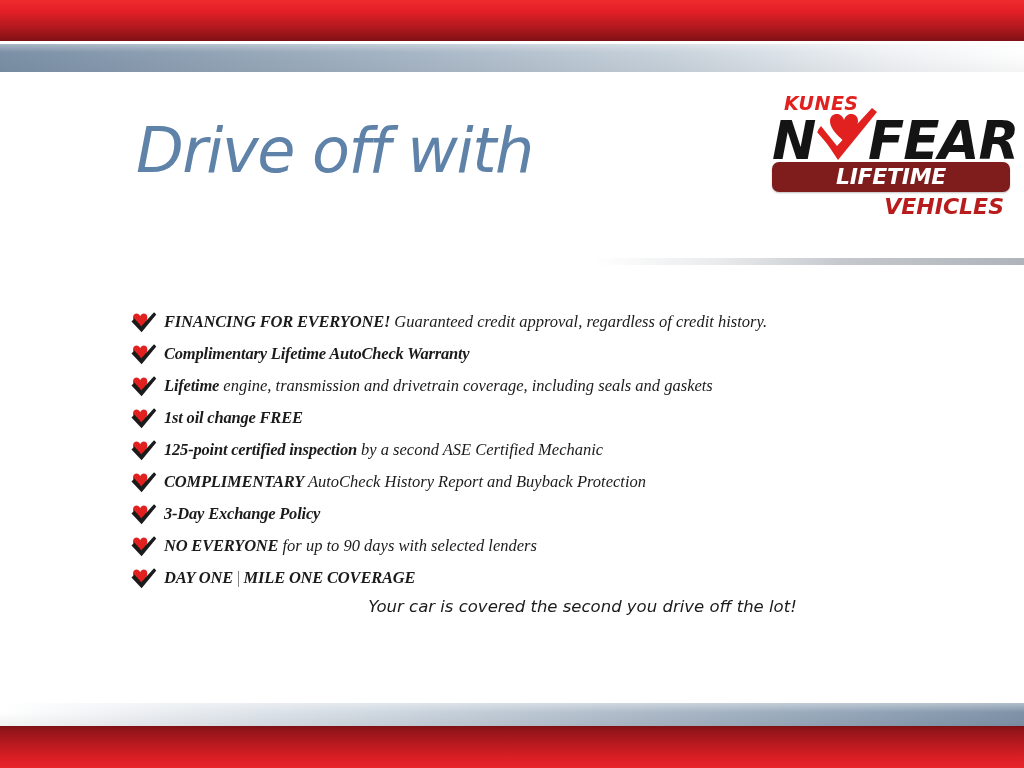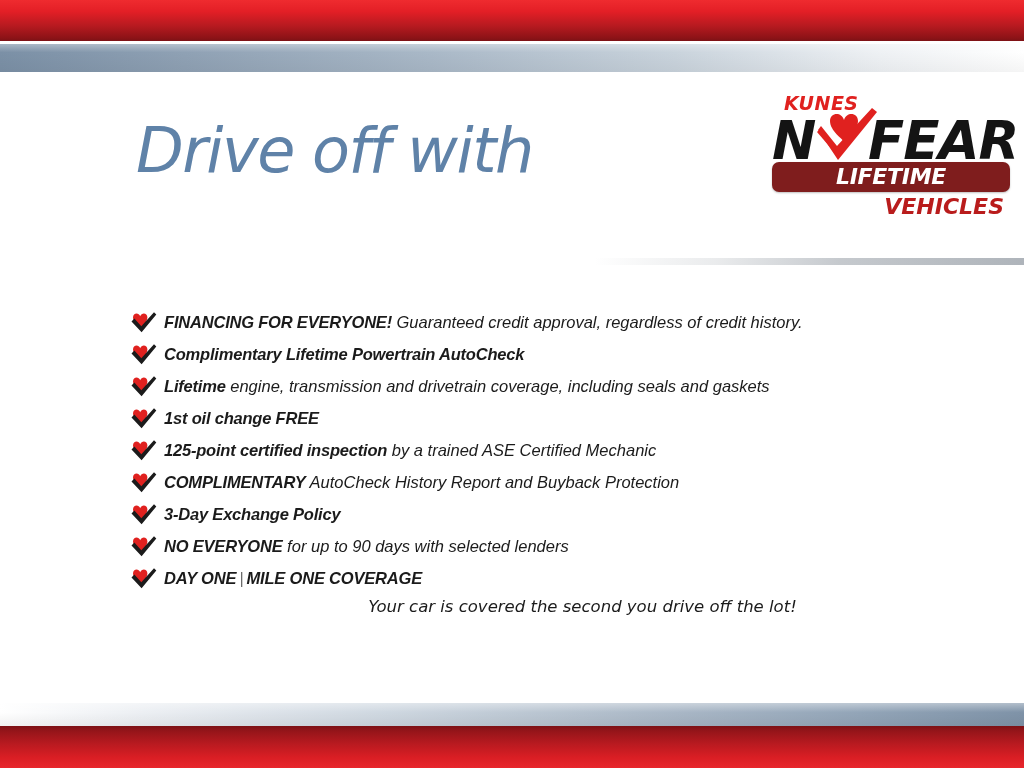--- a/index.html
+++ b/index.html
@@ -214,21 +214,21 @@
     margin-bottom: 0px;
   }
   .benefit-icon {
     position: absolute;
     left: 0;
     top: 5px;
     width: 27px;
     height: 23px;
   }
   .benefit-text {
-    font-family: Liberation Sans, sans-serif;
+    font-family: Liberation Serif, serif;
     font-style: italic;
     font-size: 16.5px;
     color: #1b1b1b;
     line-height: 32px;
     white-space: nowrap;
   }
   .benefit-text .b {
     font-weight: bold;
     letter-spacing: -0.2px;
   }
@@ -299,21 +299,21 @@
       <path d="M1.5 10.5 L4.4 7.5 L11.3 15.3 L24 1.2 L26.3 3.5 L11.6 21.2 Z" fill="#1b1b1b"></path>
     </svg>
     <div class="benefit-text"><span class="b">FINANCING FOR EVERYONE!</span><span class="n"> Guaranteed credit approval, regardless of credit history.</span></div>
   </div>
 
   <div class="benefit-row">
     <svg class="benefit-icon" viewBox="0 0 27 23">
       <path d="M3 6.5 C3 2, 8.5 0.8, 10.2 5.3 C11.9 0.8, 17.4 2, 17.4 6.5 C17.4 11.6, 11.1 15.8, 10.2 17.5 C9.3 15.8, 3 11.6, 3 6.5 Z" fill="#e0211f"></path>
       <path d="M1.5 10.5 L4.4 7.5 L11.3 15.3 L24 1.2 L26.3 3.5 L11.6 21.2 Z" fill="#1b1b1b"></path>
     </svg>
-    <div class="benefit-text"><span class="b">Complimentary Lifetime Powertrain AutoCheck</span><span class="n"></span></div>
+    <div class="benefit-text"><span class="b">Complimentary Lifetime AutoCheck Warranty</span><span class="n"></span></div>
   </div>
 
   <div class="benefit-row">
     <svg class="benefit-icon" viewBox="0 0 27 23">
       <path d="M3 6.5 C3 2, 8.5 0.8, 10.2 5.3 C11.9 0.8, 17.4 2, 17.4 6.5 C17.4 11.6, 11.1 15.8, 10.2 17.5 C9.3 15.8, 3 11.6, 3 6.5 Z" fill="#e0211f"></path>
       <path d="M1.5 10.5 L4.4 7.5 L11.3 15.3 L24 1.2 L26.3 3.5 L11.6 21.2 Z" fill="#1b1b1b"></path>
     </svg>
     <div class="benefit-text"><span class="b">Lifetime</span><span class="n"> engine, transmission and drivetrain coverage, including seals and gaskets</span></div>
   </div>
 
@@ -323,21 +323,21 @@
       <path d="M1.5 10.5 L4.4 7.5 L11.3 15.3 L24 1.2 L26.3 3.5 L11.6 21.2 Z" fill="#1b1b1b"></path>
     </svg>
     <div class="benefit-text"><span class="b">1st oil change FREE</span><span class="n"></span></div>
   </div>
 
   <div class="benefit-row">
     <svg class="benefit-icon" viewBox="0 0 27 23">
       <path d="M3 6.5 C3 2, 8.5 0.8, 10.2 5.3 C11.9 0.8, 17.4 2, 17.4 6.5 C17.4 11.6, 11.1 15.8, 10.2 17.5 C9.3 15.8, 3 11.6, 3 6.5 Z" fill="#e0211f"></path>
       <path d="M1.5 10.5 L4.4 7.5 L11.3 15.3 L24 1.2 L26.3 3.5 L11.6 21.2 Z" fill="#1b1b1b"></path>
     </svg>
-    <div class="benefit-text"><span class="b">125-point certified inspection</span><span class="n"> by a trained ASE Certified Mechanic</span></div>
+    <div class="benefit-text"><span class="b">125-point certified inspection</span><span class="n"> by a second ASE Certified Mechanic</span></div>
   </div>
 
   <div class="benefit-row">
     <svg class="benefit-icon" viewBox="0 0 27 23">
       <path d="M3 6.5 C3 2, 8.5 0.8, 10.2 5.3 C11.9 0.8, 17.4 2, 17.4 6.5 C17.4 11.6, 11.1 15.8, 10.2 17.5 C9.3 15.8, 3 11.6, 3 6.5 Z" fill="#e0211f"></path>
       <path d="M1.5 10.5 L4.4 7.5 L11.3 15.3 L24 1.2 L26.3 3.5 L11.6 21.2 Z" fill="#1b1b1b"></path>
     </svg>
     <div class="benefit-text"><span class="b">COMPLIMENTARY</span><span class="n"> AutoCheck History Report and Buyback Protection</span></div>
   </div>
 

